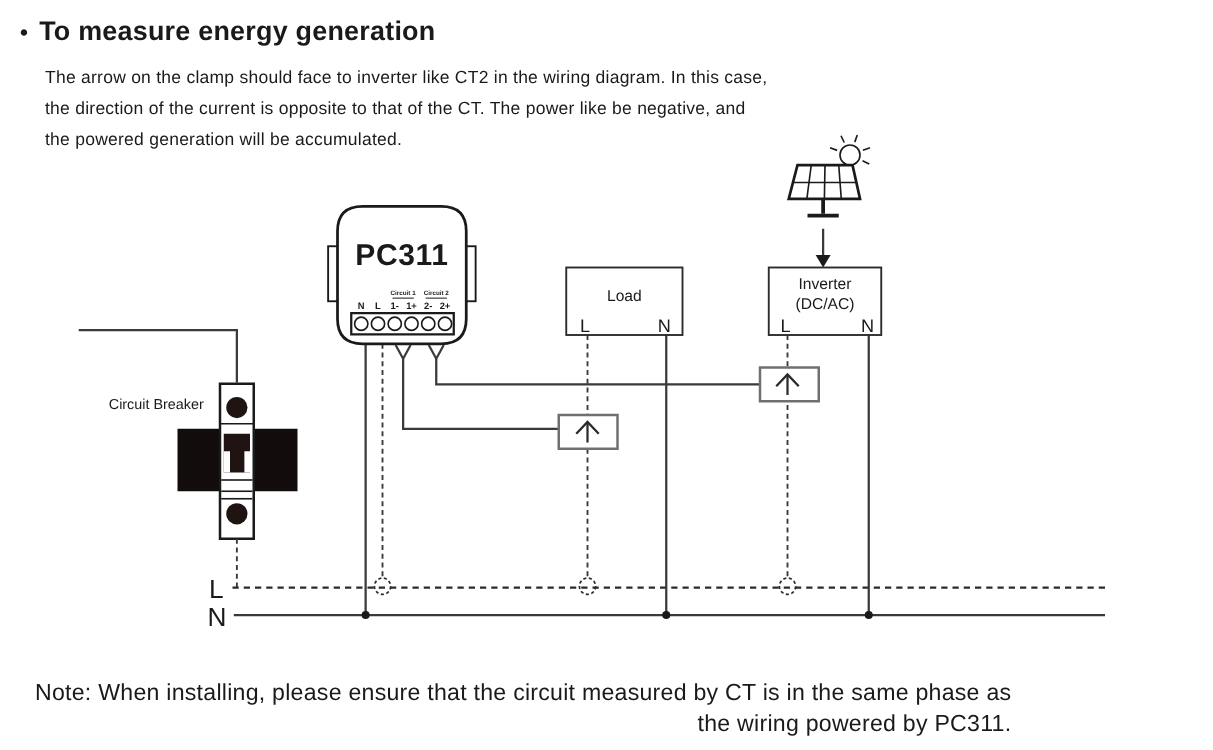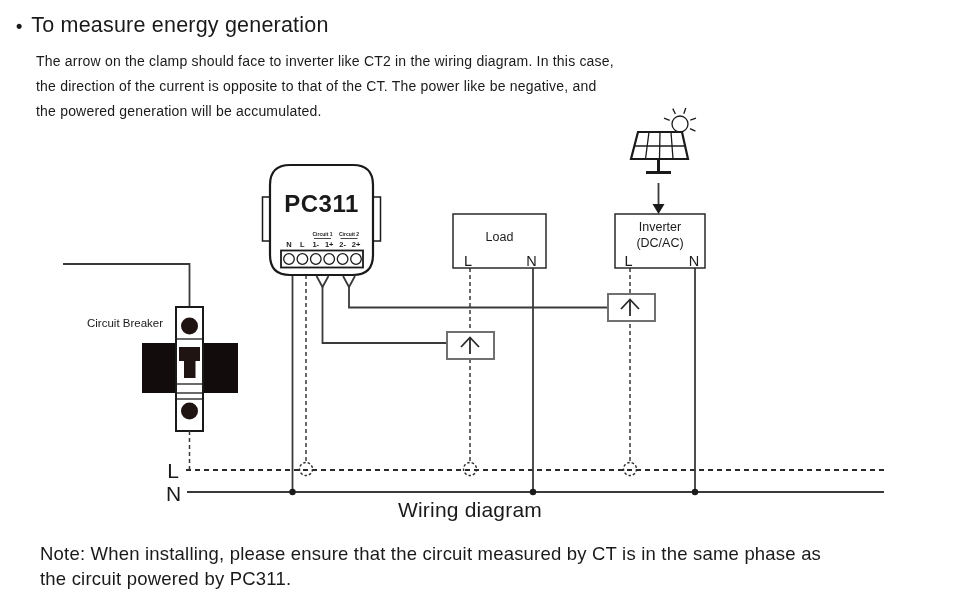--- a/index.html
+++ b/index.html
@@ -3,23 +3,23 @@
 <meta charset="utf-8">
 <style>
   html,body{margin:0;padding:0;background:#fff;}
   .page{
     position:relative;width:970px;height:600px;background:#fff;overflow:hidden;
     font-family:"Liberation Sans",sans-serif;color:#1a1a1a;
   }
   .abs{position:absolute;}
   .title-row{left:16px;top:13px;display:flex;align-items:center;gap:9px;}
   .title-bullet{font-size:18px;font-weight:700;line-height:1;}
-  .title-text{font-size:21.5px;font-weight:400;letter-spacing:0.2px;}
+  .title-text{font-size:21.5px;font-weight:700;letter-spacing:0.2px;}
   .body-block{left:36px;top:49px;font-size:14px;line-height:25px;letter-spacing:0.2px;}
-  .note-block{left:40px;top:541px;font-size:18.5px;line-height:25px;letter-spacing:0.2px;}
+  .note-block{left:28px;top:541px;font-size:18.5px;line-height:25px;letter-spacing:0.2px;text-align:right;}
   .caption{left:300px;top:498px;width:340px;text-align:center;font-size:21px;letter-spacing:0.2px;}
   svg{position:absolute;left:0;top:0;}
   svg text{font-family:"Liberation Sans",sans-serif;fill:#1a1a1a;}
   .ln1{stroke:#1a1a1a;stroke-width:1.3;fill:none;}
   .ln2{stroke:#1a1a1a;stroke-width:2.2;fill:#fff;}
   .ln3{stroke:#1a1a1a;stroke-width:3;fill:none;}
   .wire{stroke:#3a3a3a;stroke-width:1.8;fill:none;}
   .wire-d{stroke:#3a3a3a;stroke-width:1.5;fill:none;stroke-dasharray:4,3;}
   .bus-d{stroke:#2b2b2b;stroke-width:1.8;fill:none;stroke-dasharray:5,4;}
   .box{fill:#fff;stroke:#2a2a2a;stroke-width:1.5;}
@@ -169,20 +169,19 @@
       <circle cx="315.8" cy="259" r="5.3" class="ln1" fill="#fff"></circle>
       <circle cx="329.2" cy="259" r="5.3" class="ln1" fill="#fff"></circle>
       <circle cx="342.6" cy="259" r="5.3" class="ln1" fill="#fff"></circle>
       <circle cx="356" cy="259" r="5.3" class="ln1" fill="#fff"></circle>
 
       <path d="M316.5,276 L322.5,287 L328.5,276" class="wire" stroke-width="1.5"></path>
       <path d="M343,276 L349,287 L355,276" class="wire" stroke-width="1.5"></path>
     </g>
   </svg>
 
-  <div class="abs caption">Wiring diagram</div>
 
   <div class="abs note-block">
     <div>Note: When installing, please ensure that the circuit measured by CT is in the same phase as</div>
-    <div>the circuit powered by PC311.</div>
+    <div>the wiring powered by PC311.</div>
   </div>
 
 </div>
 
 </body></html>

